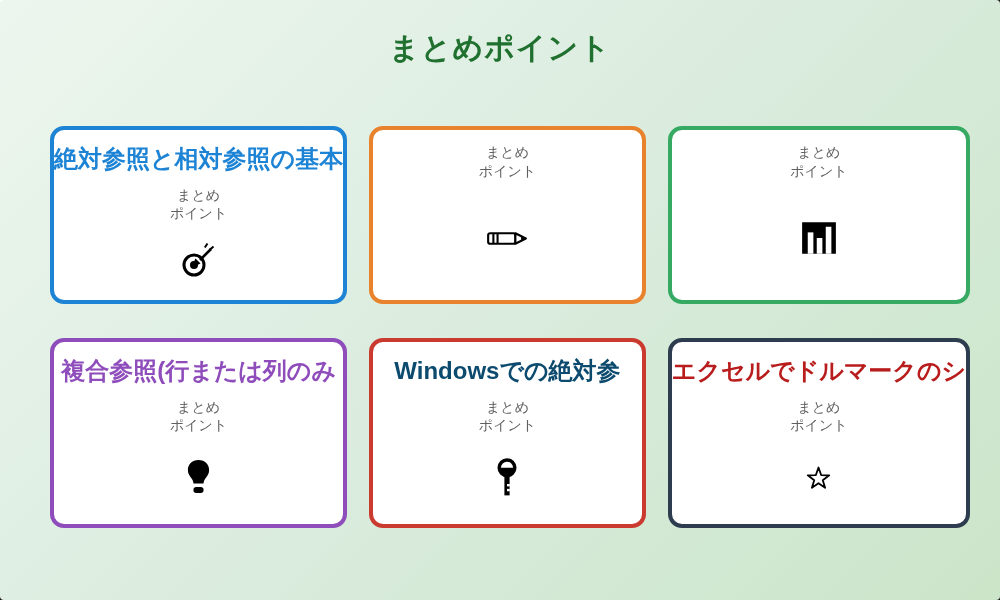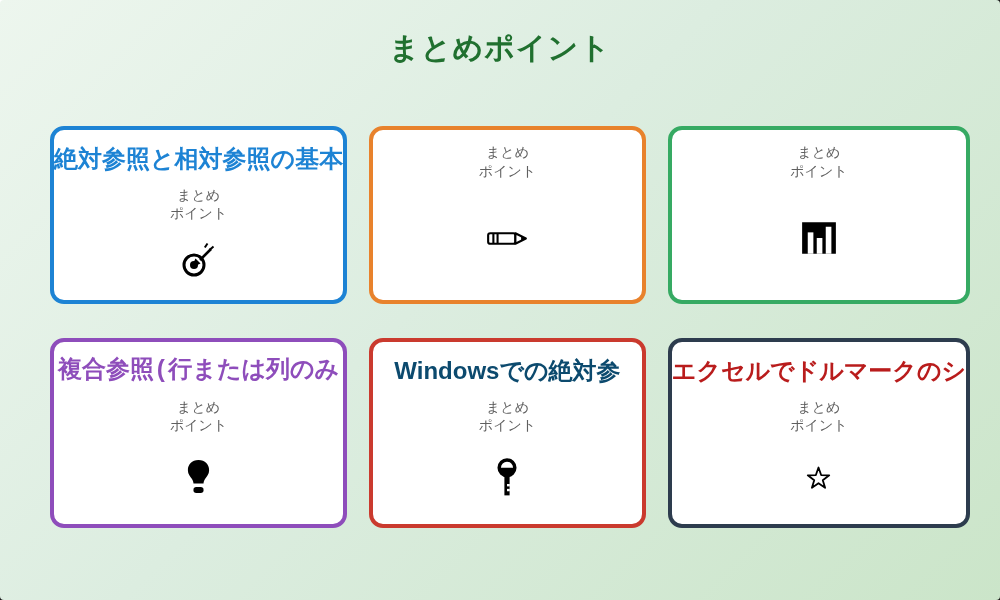--- a/index.html
+++ b/index.html
@@ -117,21 +117,21 @@
         <svg viewBox="0 0 34 32" width="40" height="36">
           <rect x="2" y="2" width="30" height="28" fill="#000"></rect>
           <rect x="7" y="11" width="5" height="19" fill="#fff"></rect>
           <rect x="15" y="16" width="5" height="14" fill="#fff"></rect>
           <rect x="23" y="6" width="5" height="24" fill="#fff"></rect>
         </svg>
       </div>
     </div>
 
     <div class="card" style="border-color: rgb(142, 77, 187);">
-      <div class="card-title" style="color: rgb(142, 77, 187); font-family: Liberation Mono, monospace;">複合参照(行または列のみ</div>
+      <div class="card-title" style="color: rgb(142, 77, 187);">複合参照(行または列のみ</div>
       <div class="card-body">
         <div>まとめ</div>
         <div>ポイント</div>
       </div>
       <div class="card-icon">
         <svg viewBox="0 0 24 34" width="27" height="38">
           <path d="M12 1 C6 1 2.5 5 2.5 10 C2.5 13.5 4.5 15.6 6 17.6 C7 19 7.5 20.5 7.5 22 L16.5 22 C16.5 20.5 17 19 18 17.6 C19.5 15.6 21.5 13.5 21.5 10 C21.5 5 18 1 12 1 Z" fill="#000"></path>
           <rect x="7.5" y="25" width="9" height="5.5" rx="2.5" fill="#000"></rect>
         </svg>
       </div>

